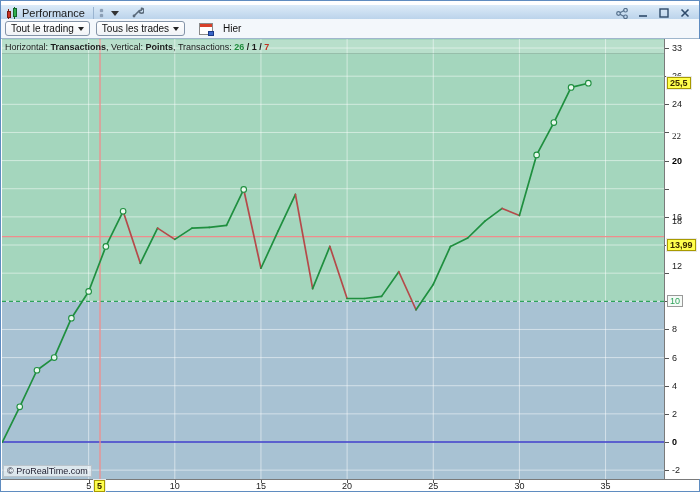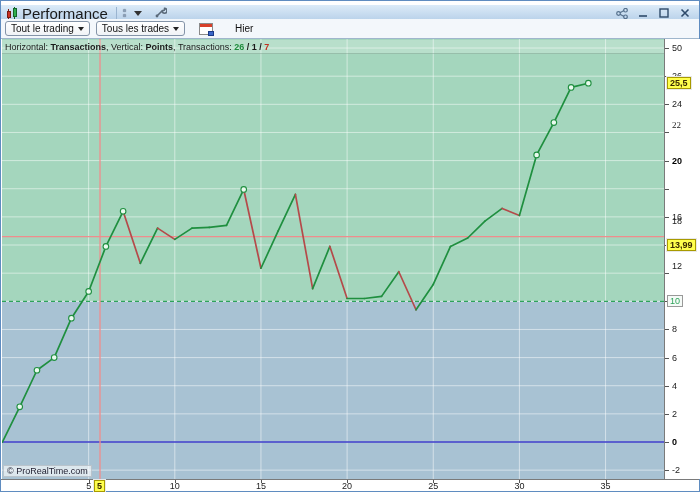--- a/index.html
+++ b/index.html
@@ -8,21 +8,21 @@
   #app {
     position:relative; width:700px; height:492px;
     border:1px solid #5f8cc0; background:#fff;
   }
 
   
   .titlebar {
     position:absolute; left:0; top:4px; width:698px; height:17px;
     background:linear-gradient(#dcebf8, #b7d0e9);
     border-bottom:1px solid #8fb0d4;
-    display:flex; align-items:center; font-size:15px; color:#1a1a1a;justify-content:flex-end;
+    display:flex; align-items:center; font-size:11px; color:#1a1a1a;justify-content:flex-end;
   }
   .candle-icon { position:relative; width:12px; height:12px; margin:0 4px 0 5px; }
   .candle-icon .c1 { position:absolute; left:1px; top:4px; width:4px; height:7px; background:#cc3322; border:1px solid #7a1a10; }
   .candle-icon .c2 { position:absolute; left:7px; top:1px; width:4px; height:9px; background:#2fae4e; border:1px solid #13672a; }
   .candle-icon .w1 { position:absolute; left:2px; top:2px; width:1px; height:11px; background:#7a1a10; }
   .candle-icon .w2 { position:absolute; left:8px; top:0; width:1px; height:12px; background:#13672a; }
   .tab-performance { padding:0 8px 0 0; }
   .grip { display:flex; flex-direction:column; gap:2px; padding:0 6px; border-left:1px solid #9ab4d0; height:13px; justify-content:center; }
   .grip i { width:3px; height:3px; border-radius:50%; background:#8aa0b8; box-shadow:0 0 1px #667; }
   .tab-active { font-weight:bold; padding:0 4px 0 6px; white-space:nowrap; }
@@ -39,21 +39,21 @@
     display:flex; align-items:center; gap:6px; padding-left:4px; font-size:10px;
   }
   .ddbtn {
     height:15px; background:linear-gradient(#ffffff,#f0f3f6); border:1px solid #8494a8;
     border-radius:3px; display:flex; align-items:center; gap:4px; padding:0 5px; color:#111;
   }
   .ddbtn .dd-tri { margin:0; border-top-color:#222; border-left-width:3px; border-right-width:3px; border-top-width:4px; }
   .cal-icon { position:relative; width:14px; height:12px; background:#fff; border:1px solid #8a8a8a; margin-left:8px; }
   .cal-icon .hd { position:absolute; left:0; top:0; width:100%; height:3px; background:#d8402a; }
   .cal-icon .bx { position:absolute; right:-2px; bottom:-2px; width:6px; height:5px; background:#3a66c8; border:1px solid #1a3a88; }
-  .hier-label { color:#111; margin-left:16px; }
+  .hier-label { color:#111; margin-left:4px; }
 
   
   #plot-wrap { position:absolute; left:1px; top:38px; width:662px; height:440px; cursor:crosshair; }
   #plot-wrap svg { display:block; }
   .status-line {
     position:absolute; left:0; top:1px; width:662px; height:14px;
     padding-left:3px; font-size:9px; line-height:14px; white-space:nowrap;
     background:rgba(255,255,255,0.22); border-bottom:1px solid rgba(90,130,110,0.35);
     pointer-events:none;
   }
@@ -254,27 +254,27 @@
       <span class="ylab" style="top: 227px; text-align: center;">12</span>
       <i class="ytick" style="top: 206.02px;"></i>
       <span class="ylab" style="top: 206.02px;">14</span>
       <i class="ytick" style="top: 177.88px;"></i>
       <span class="ylab" style="top: 177.88px;">16</span>
       <i class="ytick" style="top: 149.74px;"></i>
       <span class="ylab" style="top: 149.74px; margin-top: 32px;">18</span>
       <i class="ytick" style="top: 121.6px;"></i>
       <span class="ylab bold" style="top: 121.6px;">20</span>
       <i class="ytick" style="top: 93.46px;"></i>
-      <span class="ylab" style="top: 86px; font-family: Liberation Serif, serif;">22</span>
+      <span class="ylab" style="top: 97px; font-family: Liberation Serif, serif;">22</span>
       <i class="ytick" style="top: 65.32px;"></i>
       <span class="ylab" style="top: 65.32px;">24</span>
       <i class="ytick" style="top: 37.18px;"></i>
       <span class="ylab" style="top: 37.18px;">26</span>
       <i class="ytick" style="top: 9.04px;"></i>
-      <span class="ylab" style="top: 9.04px;">50</span>
+      <span class="ylab" style="top: 9.04px;">33</span>
       <span class="badge" style="left: 2px; top: 38.215px;">25,5</span>
       <span class="badge" style="left: 2px; top: 199.578px;">13,99</span>
       <span class="badge10" style="left: 2px; top: 256.3px;">10</span>
     </div>
 
   <div id="x-axis">
       <i class="xtick" style="left: 87.65px;"></i>
       <span class="xlab" style="left: 87.65px;">5</span>
       <i class="xtick" style="left: 173.8px;"></i>
       <span class="xlab" style="left: 173.8px;">10</span>

